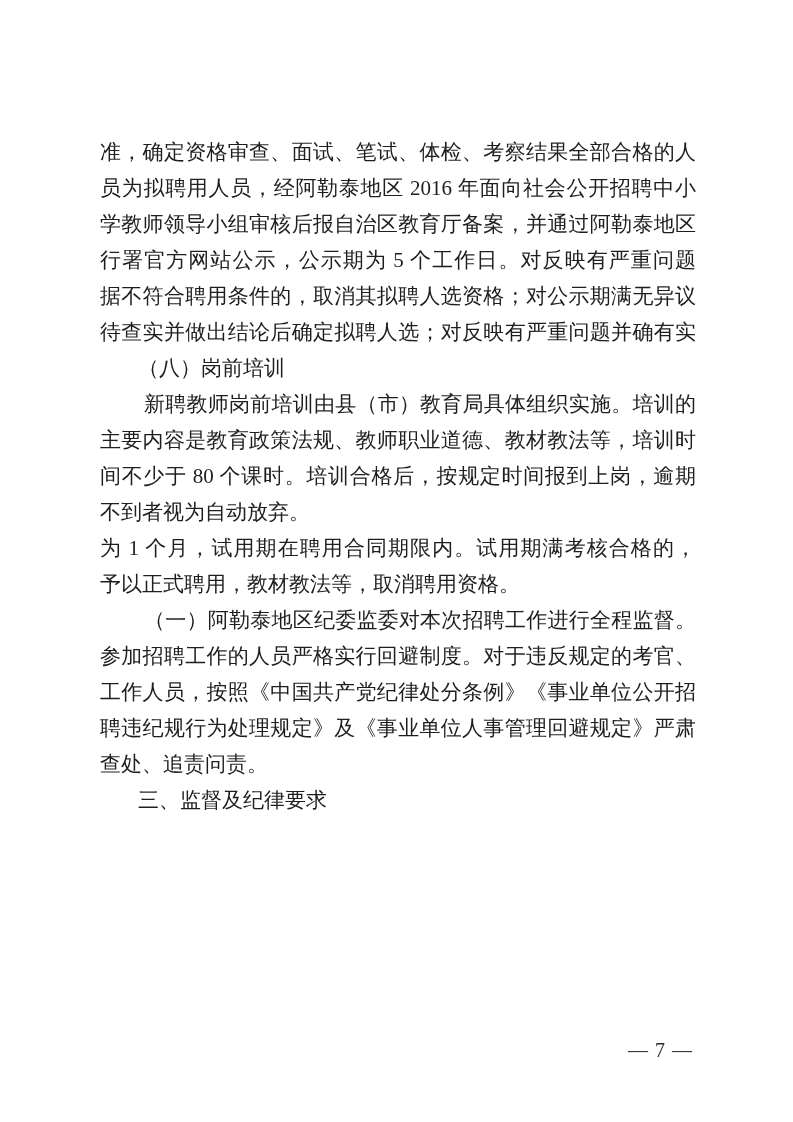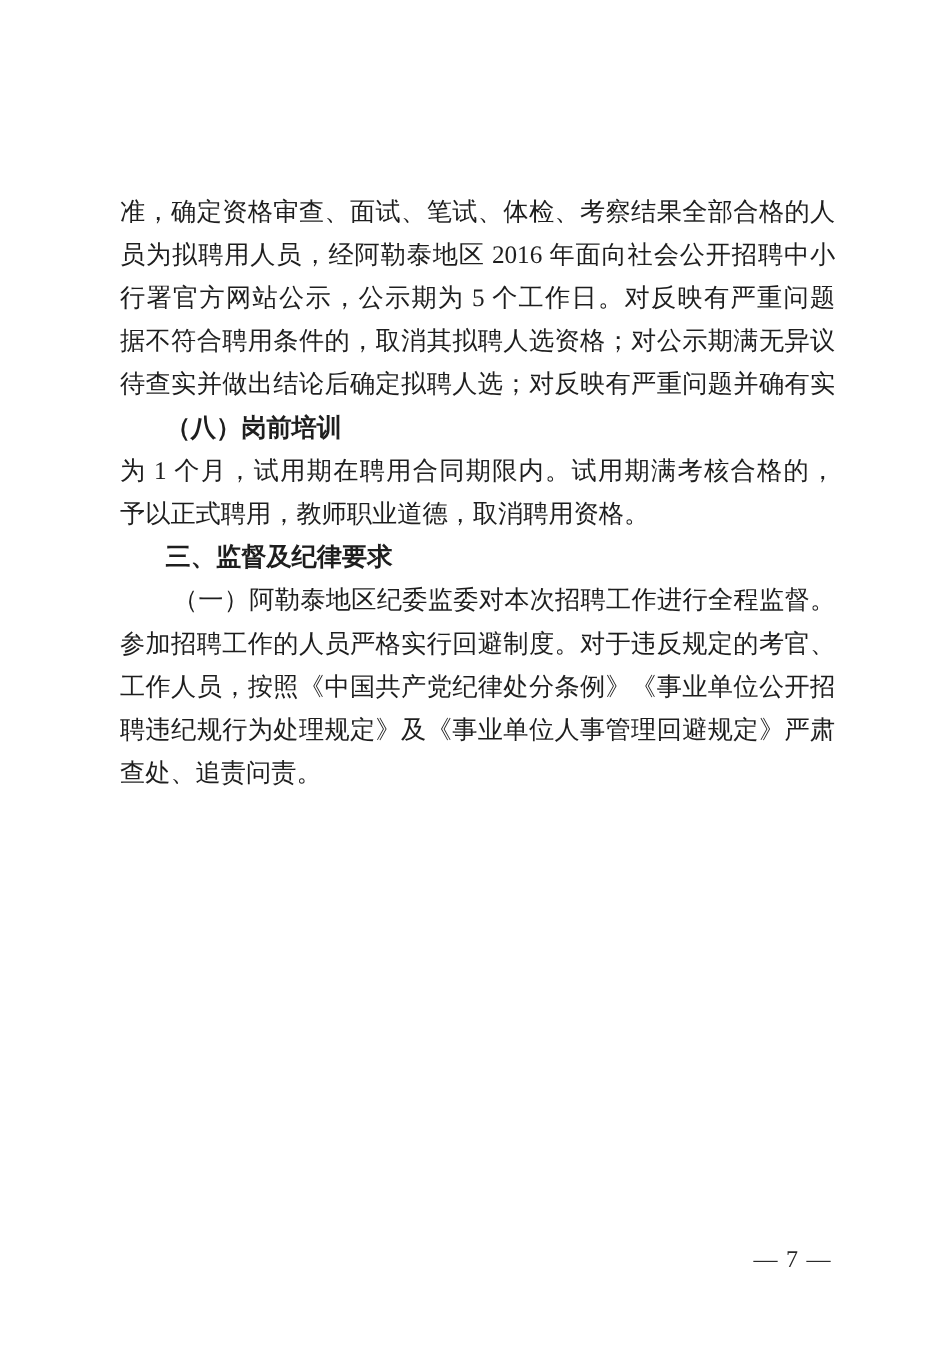--- a/index.html
+++ b/index.html
@@ -12,39 +12,39 @@
     width: 793px;
     height: 1122px;
     background: #ffffff;
     overflow: hidden;
     font-family: "Liberation Serif", "DejaVu Serif", serif;
     color: #1e1e1e;
   }
   .content {
     position: absolute;
     left: 100px;
-    top: 158px;
+    top: 134px;
     width: 596px;
   }
   .block { margin: 0; padding: 0; }
   .line {
     font-size: 21px;
     line-height: 36px;
     height: 36px;
     text-align: justify;
     overflow: hidden;
   }
   .line.fill {
     text-align-last: justify;
   }
   .line.indent {
     text-indent: 44px;
   }
   .block.heading .line {
-    font-weight: bold;
+    font-weight: normal;
     text-indent: 38px;
     font-family: "Liberation Serif", "DejaVu Serif", serif;
   }
   .footer {
     position: absolute;
     top: 1038px;
     right: 100px;
     font-size: 20px;
     line-height: 24px;
     color: #2a2a2a;
@@ -52,38 +52,45 @@
   }
 </style>
 </head>
 <body>
 
 <div class="page">
   <div class="content">
       <div class="block paragraph">
         <div class="line fill">准，确定资格审查、面试、笔试、体检、考察结果全部合格的人</div>
         <div class="line fill">员为拟聘用人员，经阿勒泰地区 2016 年面向社会公开招聘中小</div>
+        <div class="line fill">学教师领导小组审核后报自治区教育厅备案，并通过阿勒泰地区</div>
         <div class="line fill">行署官方网站公示，公示期为 5 个工作日。对反映有严重问题的，</div>
         <div class="line fill">据不符合聘用条件的，取消其拟聘人选资格；对公示期满无异议</div>
         <div class="line fill">待查实并做出结论后确定拟聘人选；对反映有严重问题并确有实</div>
       </div>
       <div class="block heading">
         <div class="line">（八）岗前培训</div>
       </div>
       <div class="block paragraph">
+        <div class="line indent fill">新聘教师岗前培训由县（市）教育局具体组织实施。培训的</div>
+        <div class="line fill">主要内容是教育政策法规、教师职业道德、教材教法等，培训时</div>
+        <div class="line fill">间不少于 80 个课时。培训合格后，按规定时间报到上岗，逾期</div>
+        <div class="line">不到者视为自动放弃。</div>
+      </div>
+      <div class="block paragraph">
         <div class="line fill">为 1 个月，试用期在聘用合同期限内。试用期满考核合格的，</div>
-        <div class="line">予以正式聘用，教师职业道德，取消聘用资格。</div>
-      </div>
-      <div class="block heading">
-        <div class="line">三、监督及纪律要求</div>
+        <div class="line">予以正式聘用，教材教法等，取消聘用资格。</div>
       </div>
       <div class="block paragraph">
         <div class="line indent fill">（一）阿勒泰地区纪委监委对本次招聘工作进行全程监督。</div>
         <div class="line fill">参加招聘工作的人员严格实行回避制度。对于违反规定的考官、</div>
         <div class="line fill">工作人员，按照《中国共产党纪律处分条例》《事业单位公开招</div>
         <div class="line fill">聘违纪规行为处理规定》及《事业单位人事管理回避规定》严肃</div>
         <div class="line">查处、追责问责。</div>
       </div>
+      <div class="block heading">
+        <div class="line">三、监督及纪律要求</div>
+      </div>
     </div>
   <div class="footer">
     <span>— 7 —</span>
   </div>
 </div>
 
 </body></html>

